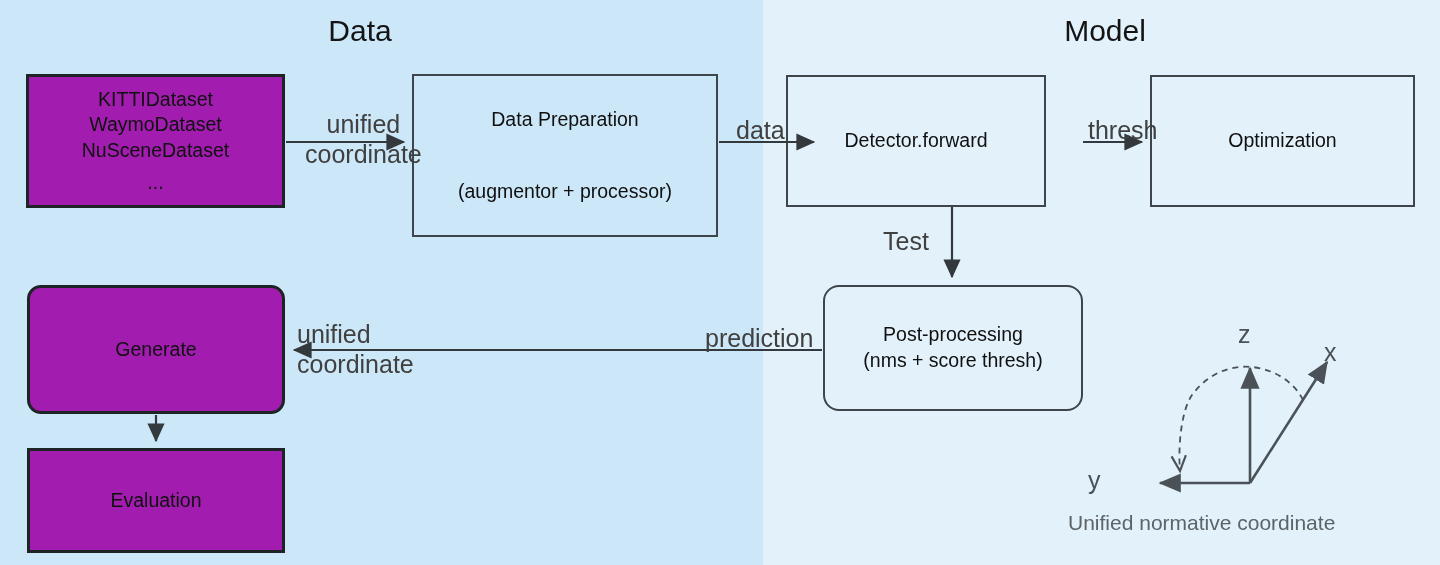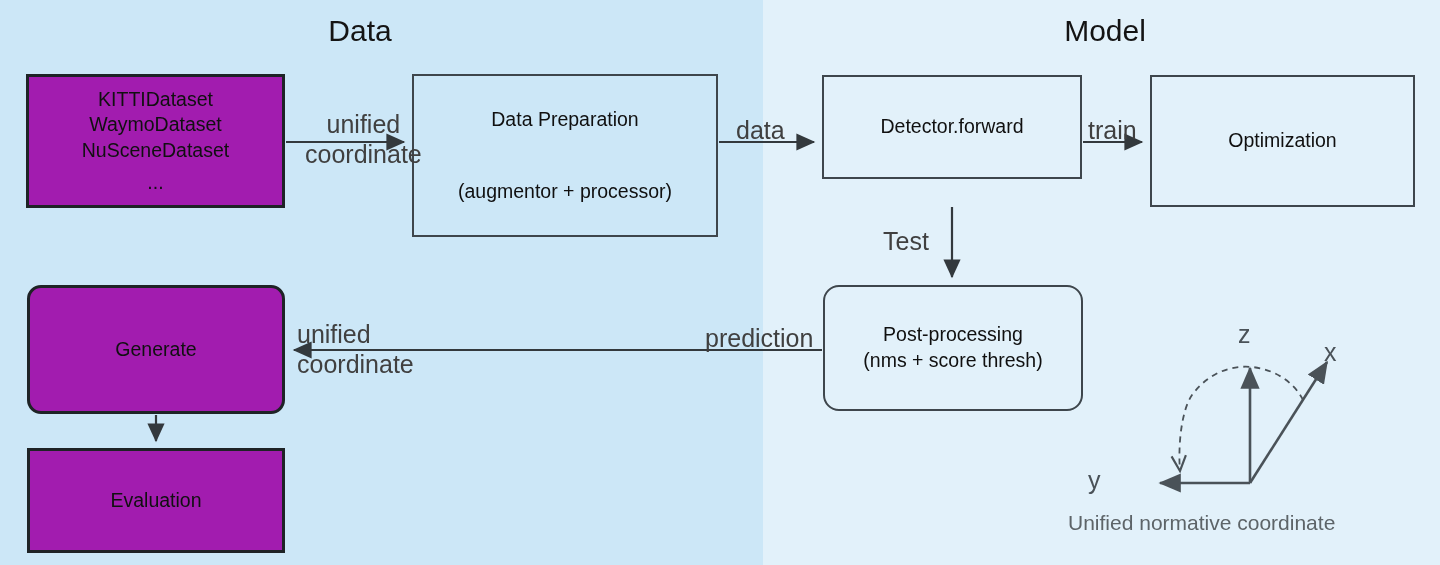--- a/index.html
+++ b/index.html
@@ -110,21 +110,21 @@
     <span class="ln">NuSceneDataset</span>
     <span class="ln" style="height:6px;"></span>
     <span class="ln">...</span>
   </div>
 
   <div class="node plain" style="left:412px; top:74px; width:306px; height:163px;gap:46px;">
     <span class="ln">Data Preparation</span>
     <span class="ln">(augmentor + processor)</span>
   </div>
 
-  <div class="node plain" style="left:822px; top:75px; width:260px; height:104px;">
+  <div class="node plain" style="left:786px; top:75px; width:260px; height:132px;">
     <span class="ln">Detector.forward</span>
   </div>
 
   <div class="node plain" style="left:1150px; top:75px; width:265px; height:132px;">
     <span class="ln">Optimization</span>
   </div>
 
   <div class="node plain" style="left:823px; top:285px; width:260px; height:126px;border-radius:16px;">
     <span class="ln">Post-processing</span>
     <span class="ln">(nms + score thresh)</span>
@@ -183,21 +183,21 @@
     </g>
   </svg>
 
   <div class="edge-label" style="left:305px; top:110px; text-align:center;">
     <div>unified</div>
     <div>coordinate</div>
   </div>
 
   <div class="edge-label" style="left:736px; top:116px;">data</div>
 
-  <div class="edge-label" style="left:1088px; top:116px;">train</div>
+  <div class="edge-label" style="left:1088px; top:116px;">thresh</div>
 
   <div class="edge-label" style="left:883px; top:227px;">Test</div>
 
   <div class="edge-label" style="left:705px; top:324px;">prediction</div>
 
   <div class="edge-label" style="left:297px; top:320px;">
     <div>unified</div>
     <div>coordinate</div>
   </div>
 

